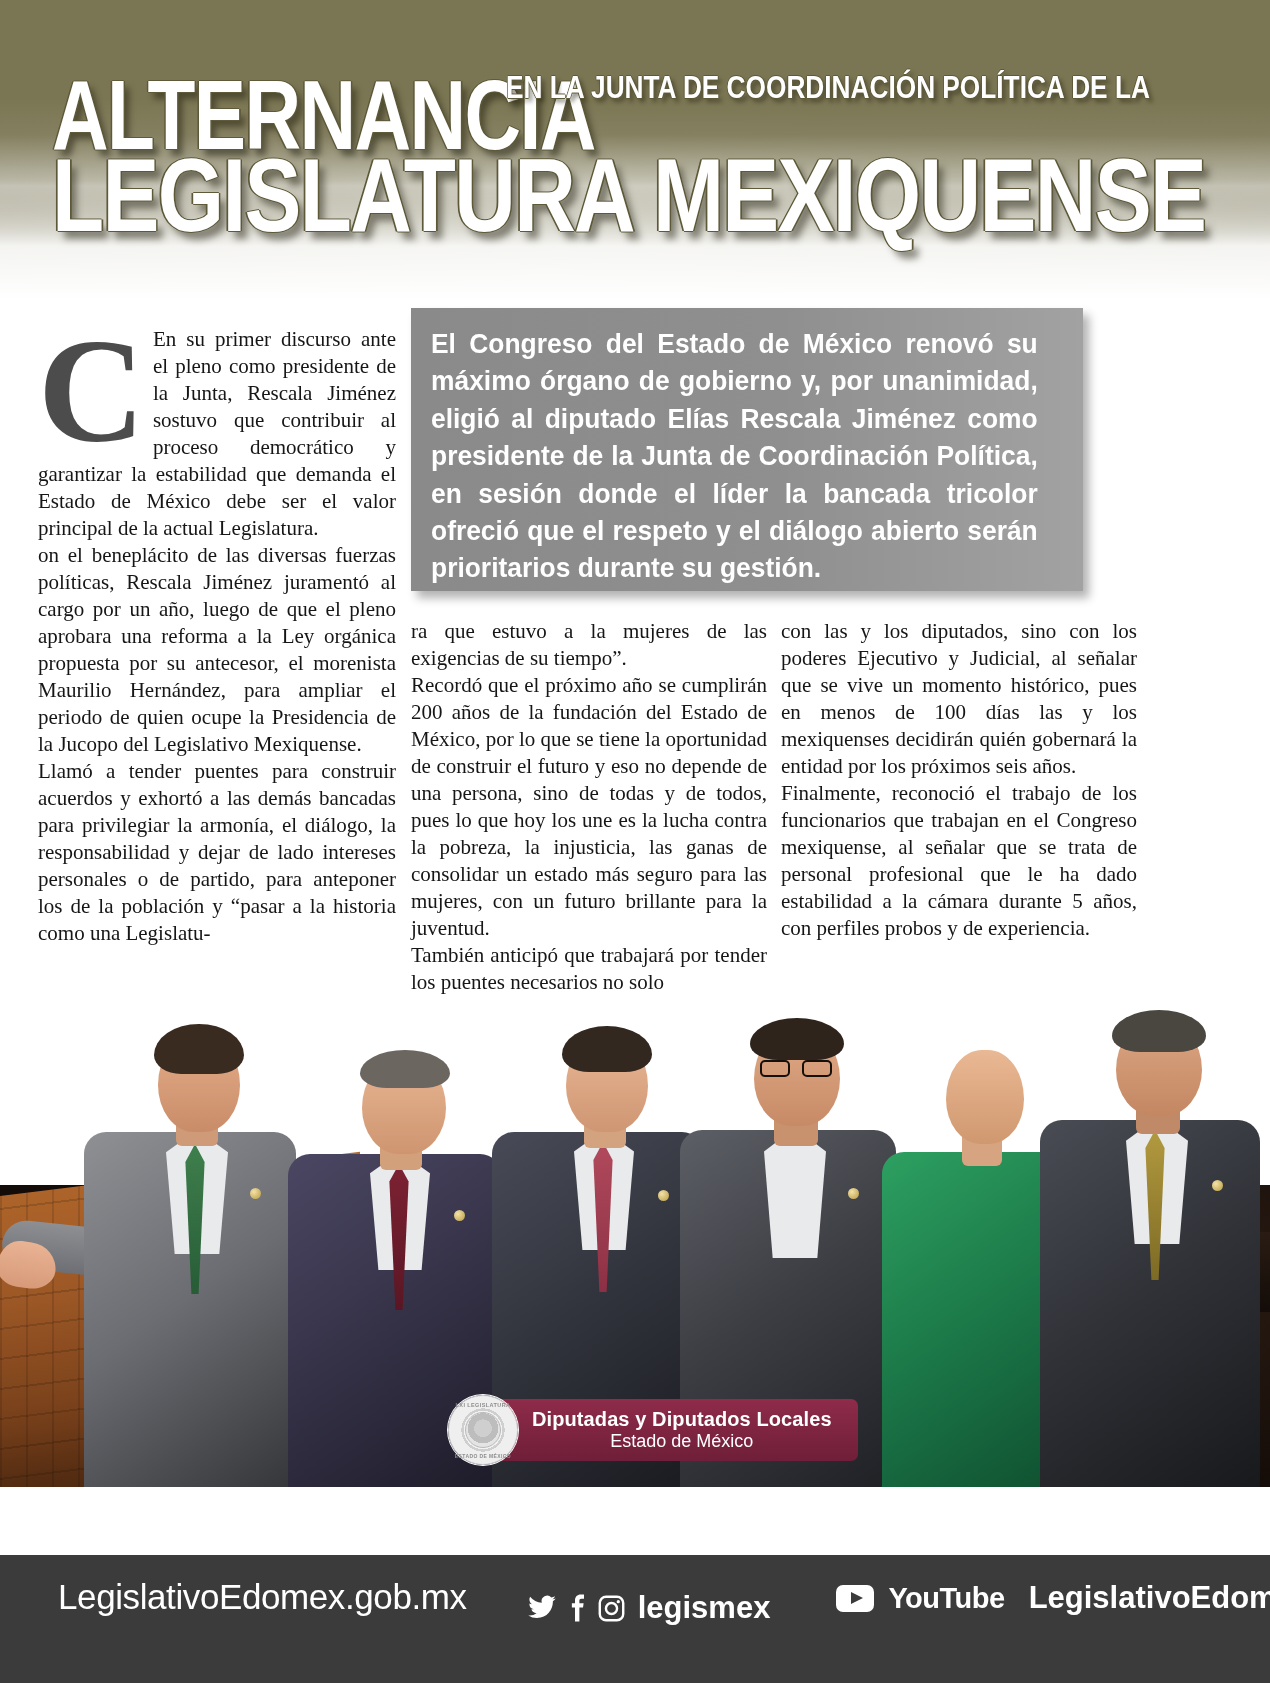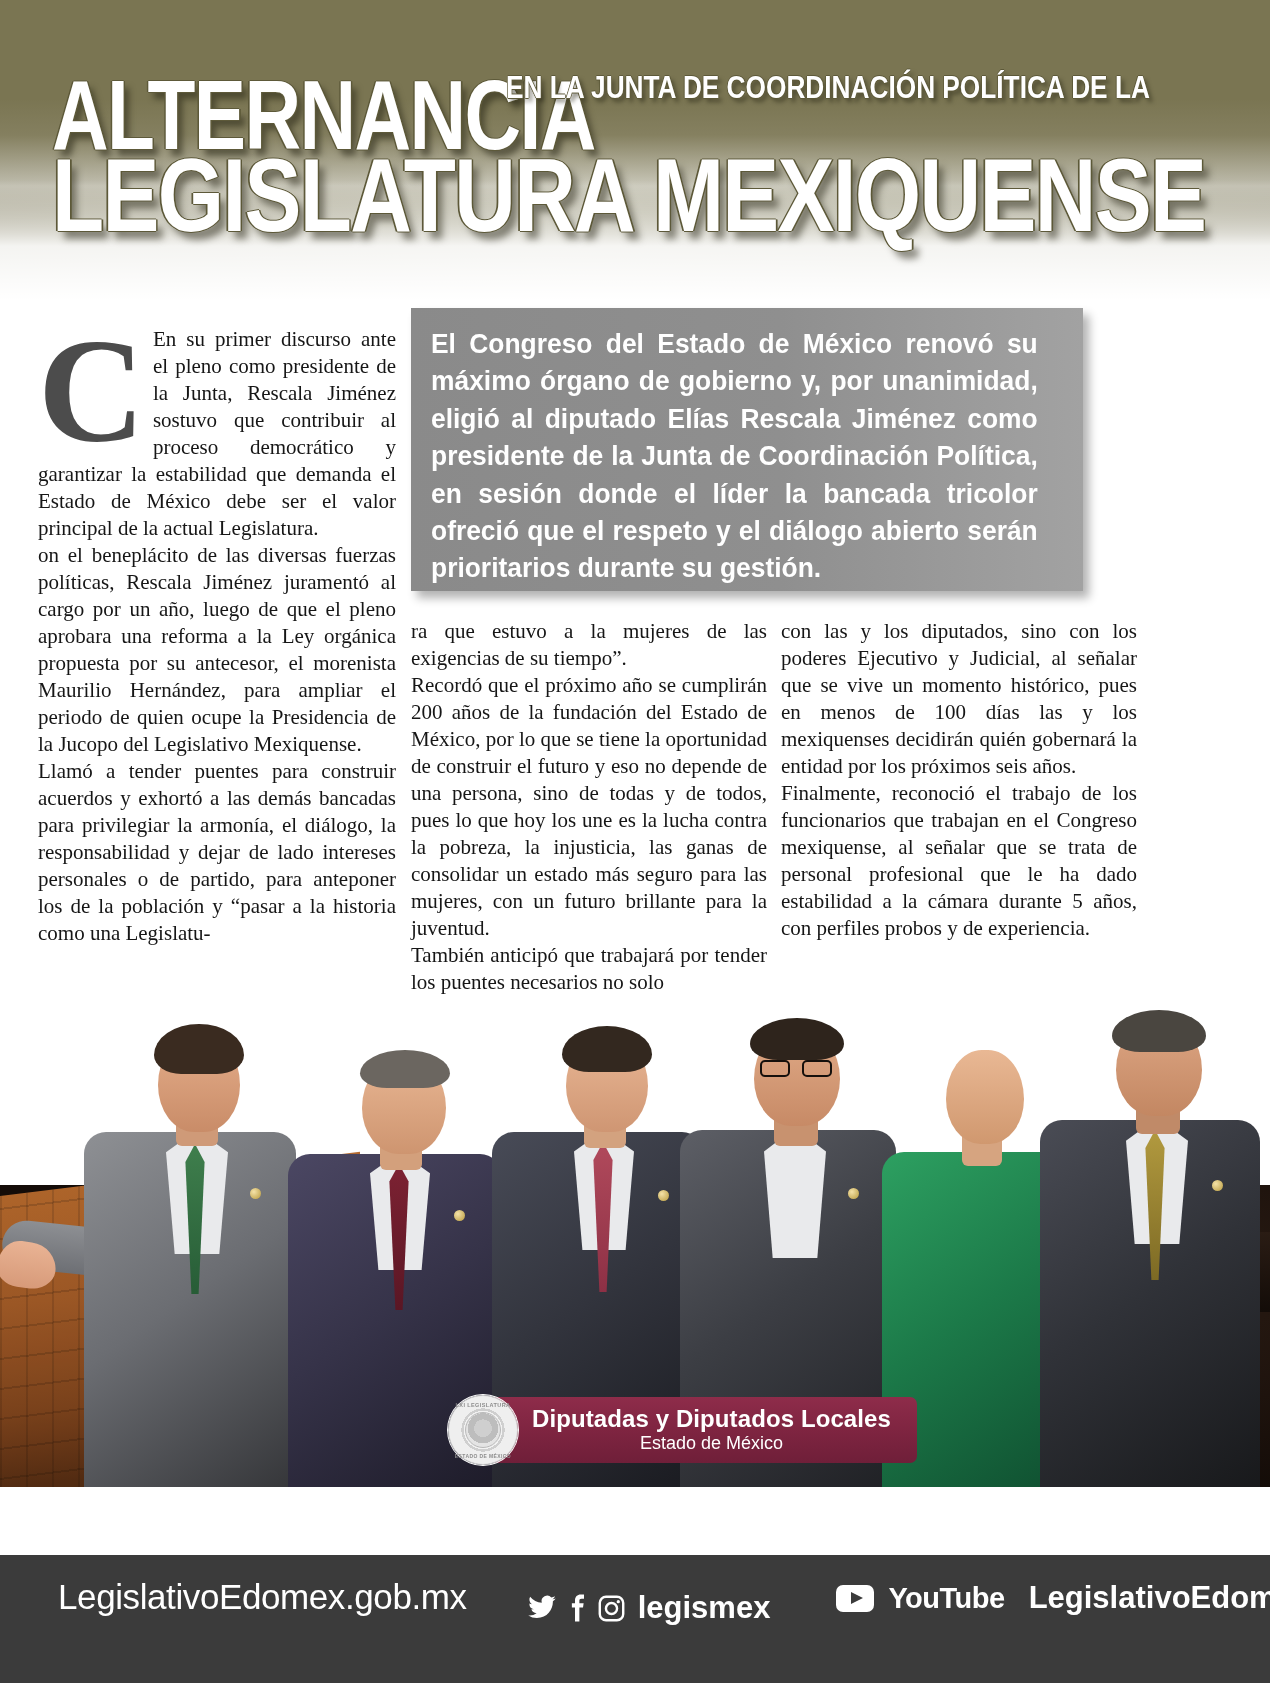--- a/index.html
+++ b/index.html
@@ -313,21 +313,21 @@
     border-radius: 7px;
     padding: 9px 26px 9px 42px;
     margin-left: -28px;
     color: #ffffff;
     text-align: center;
     z-index: 1;
   }
   .badge-l1 {
     font-family: "Liberation Sans Narrow", "Liberation Sans", sans-serif;
     font-weight: 700;
-    font-size: 24px;
+    font-size: 20px;
     line-height: 1.12;
     letter-spacing: 0.1px;
     white-space: nowrap;
   }
   .badge-l2 {
     font-family: "Liberation Sans Narrow", "Liberation Sans", sans-serif;
     font-weight: 400;
     font-size: 18px;
     line-height: 1.15;
     white-space: nowrap;

